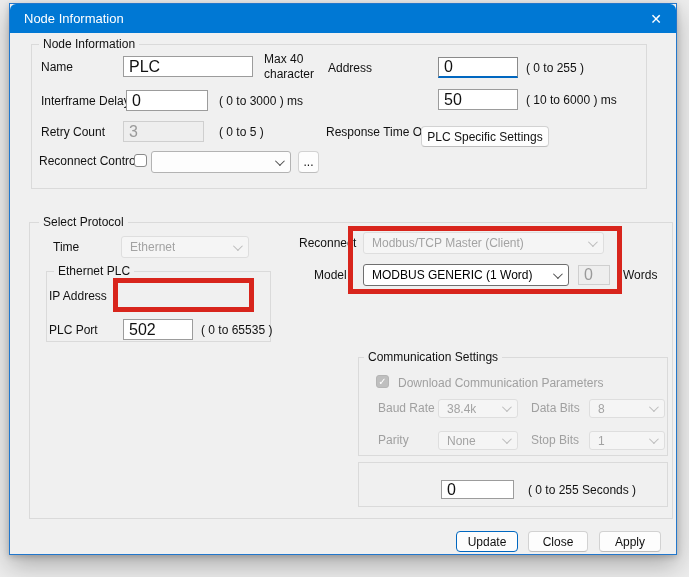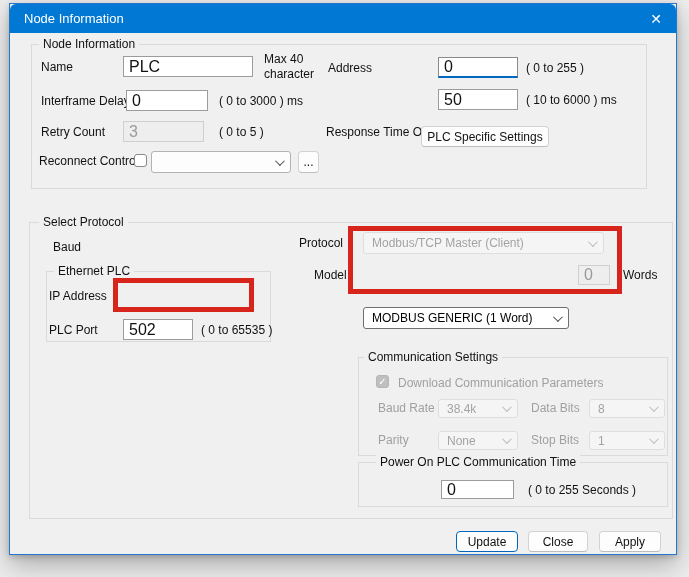--- a/index.html
+++ b/index.html
@@ -93,30 +93,34 @@
   <div class="cb" style="left:124px; top:150px;"></div>
   <div class="combo soft" style="left:141px; top:147px; width:140px; height:22px;">
     <span class="val"></span>
     <span class="chev"></span>
   </div>
   <div class="btn" style="left:288px; top:147px; width:21px; height:22px;">...</div>
 
   <div class="group" style="left:19px; top:218px; width:644px; height:297px;"></div>
   <span class="glabel" style="left:29px; top:211px;">Select Protocol</span>
 
-  <span class="txt" style="left:43px; top:236px;">Baud</span>
+  <span class="txt" style="left:43px; top:236px;">Time</span>
+  <div class="combo off" style="left:111px; top:232px; width:128px; height:22px;">
+    <span class="val">Ethernet</span>
+    <span class="chev"></span>
+  </div>
 
-  <span class="txt" style="left:289px; top:232px;">Protocol</span>
+  <span class="txt" style="left:289px; top:232px;">Reconnect</span>
   <div class="combo off" style="left:353px; top:228px; width:241px; height:22px;">
     <span class="val">Modbus/TCP Master (Client)</span>
     <span class="chev"></span>
   </div>
 
   <span class="txt" style="left:304px; top:264px;">Model</span>
-  <div class="combo on" style="left:353px; top:260px; width:206px; height:22px;margin-top:43px;">
+  <div class="combo on" style="left:353px; top:260px; width:206px; height:22px;">
     <span class="val">MODBUS GENERIC (1 Word)</span>
     <span class="chev"></span>
   </div>
   <input class="tin dis" style="left: 568px; top: 261px; width: 32px; height: 20px;" value="0">
   <span class="txt" style="left:613px; top:264px;">Words</span>
 
   <div class="red" style="left:338px; top:222px; width:274px; height:68px;"></div>
 
   <div class="group" style="left:36px; top:267px; width:225px; height:71px;"></div>
   <span class="glabel" style="left:44px; top:260px;">Ethernet PLC</span>
@@ -152,21 +156,20 @@
     <span class="val">None</span>
     <span class="chev"></span>
   </div>
   <span class="txt dim" style="left:521px; top:429px;">Stop Bits</span>
   <div class="combo off" style="left:579px; top:427px; width:76px; height:19px;">
     <span class="val">1</span>
     <span class="chev"></span>
   </div>
 
   <div class="group" style="left:348px; top:458px; width:310px; height:45px;"></div>
-  <span class="glabel" style="left:366px; top:451px;">Power On PLC Communication Time</span>
   <input class="tin" style="left: 431px; top: 476px; width: 73px; height: 19px;" value="0">
   <span class="txt" style="left:518px; top:479px;">( 0 to 255 Seconds )</span>
 
   <div class="btn primary" style="left:446px; top:527px; width:62px; height:21px;">Update</div>
   <div class="btn" style="left:518px; top:527px; width:60px; height:21px;">Close</div>
   <div class="btn" style="left:589px; top:527px; width:62px; height:21px;">Apply</div>
 
 </div>
 
 </body></html>

